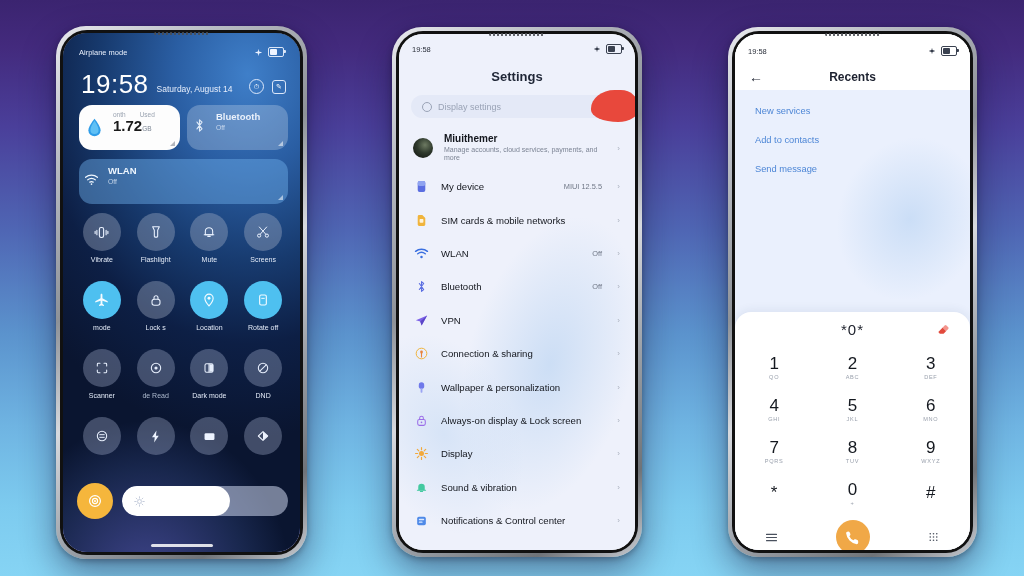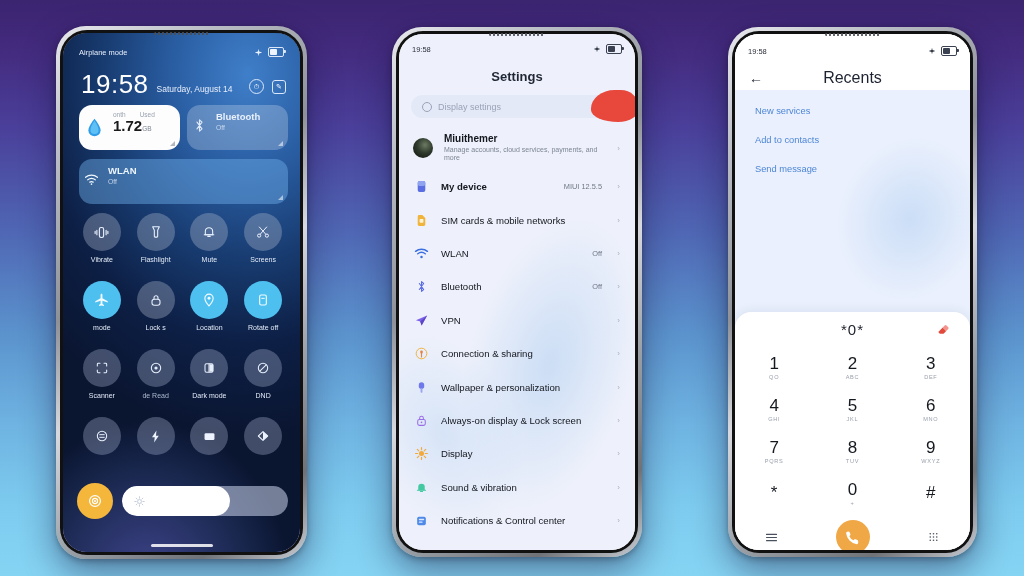--- a/index.html
+++ b/index.html
@@ -123,21 +123,21 @@
 
   
   .dial{position:absolute;inset:0;background:#eaf0fd;}
   .dial .wash{position:absolute;right:-40px;top:70px;width:200px;height:230px;
     background:radial-gradient(closest-side,rgba(172,204,240,.5),rgba(172,204,240,0) 72%);transform:rotate(20deg);}
   .dstat{position:absolute;top:9px;left:0;right:0;height:12px;display:flex;align-items:center;
      justify-content:space-between;padding:0 13px;font-size:7.5px;color:#2a2f3a;z-index:6;background:#fff;padding-top:2px;}
   .dtop{position:absolute;top:0;left:0;right:0;height:56px;background:#fff;z-index:5;}
   .dhdr{position:absolute;top:35px;left:0;right:0;display:flex;align-items:center;z-index:6;padding:0 14px;}
   .dhdr .back{font-size:14px;color:#1d2230;width:20px;}
-  .dhdr .ttl{flex:1;text-align:center;font-size:16px;font-weight:400;color:#1d2230;margin-right:20px;}
+  .dhdr .ttl{flex:1;text-align:center;font-size:12px;font-weight:700;color:#1d2230;margin-right:20px;}
   .dacts{position:absolute;top:62px;left:0;right:0;z-index:6;}
   .dact{font-size:9.3px;color:#4d86d6;padding:9.5px 20px;}
   .kpwrap{position:absolute;left:0;right:0;bottom:0;top:278px;background:#fff;border-radius:16px 16px 0 0;z-index:7;
      box-shadow:0 -2px 10px rgba(40,60,100,.08);}
   .numline{height:34px;display:flex;align-items:center;justify-content:center;position:relative;}
   .numline .num{font-size:15px;color:#1b1f2a;letter-spacing:1px;}
   .eraser{position:absolute;right:20px;top:10px;}
   .keys{display:grid;grid-template-columns:repeat(3,1fr);row-gap:0;}
   .key{height:42px;display:flex;flex-direction:column;align-items:center;justify-content:center;gap:0;}
   .key .kd{font-size:17px;color:#14181f;line-height:1;font-weight:400;}
@@ -435,21 +435,21 @@
             </div>
 
             <div class="srow">
               <span class="ic">
                 <svg width="13" height="15" viewBox="0 0 24 24">
                     <rect x="5" y="2" width="14" height="20" rx="3.5" fill="#5b6ee1"></rect>
                     <rect x="5" y="2" width="14" height="9" rx="3.5" fill="#8fa3f0"></rect>
                   </svg>
               </span>
               <div class="txt">
-                  <div class="t1" style="font-weight:700">My device</div>
+                  <div class="t1" style="font-weight:400">My device</div>
                 </div>
               <div class="val">MIUI 12.5.5</div>
               <div class="chev">›</div>
             </div>
 
             <div class="srow">
               <span class="ic">
                 <svg width="13" height="15" viewBox="0 0 24 24">
                     <path d="M5 4.5A2.5 2.5 0 017.5 2h6L19 7.5v12a2.5 2.5 0 01-2.5 2.5h-9A2.5 2.5 0 015 19.5z" fill="#f0b43c"></path>
                     <rect x="8.5" y="9" width="7" height="7" rx="1.4" fill="#fff3d9"></rect>

